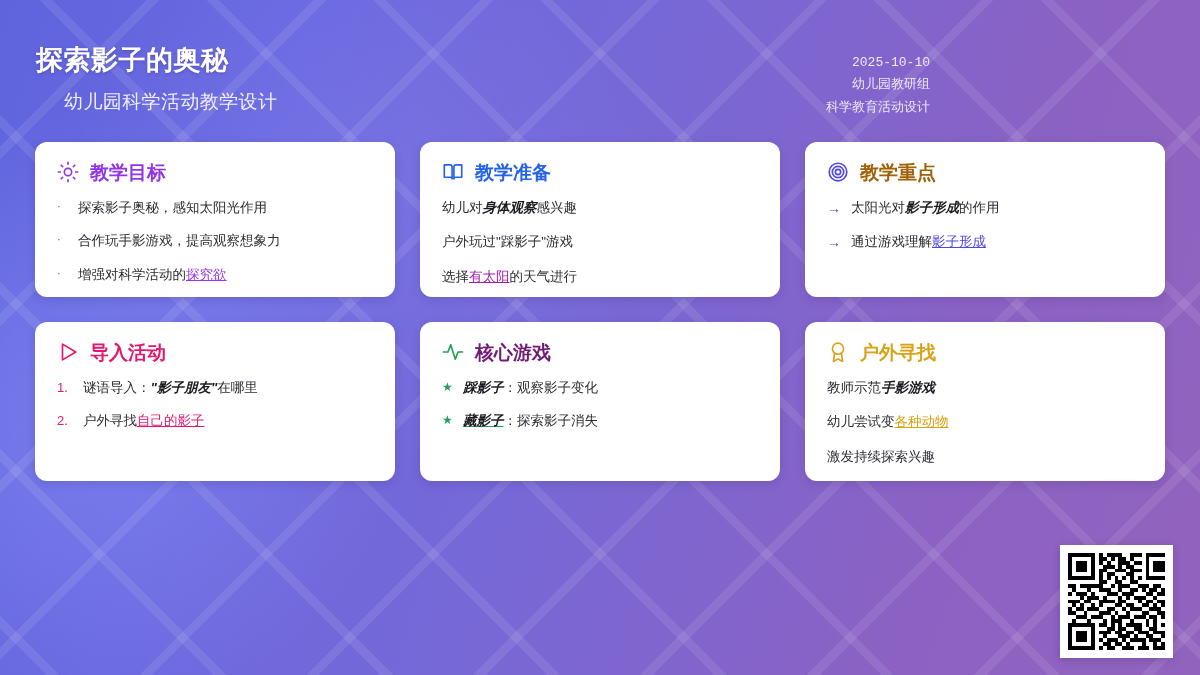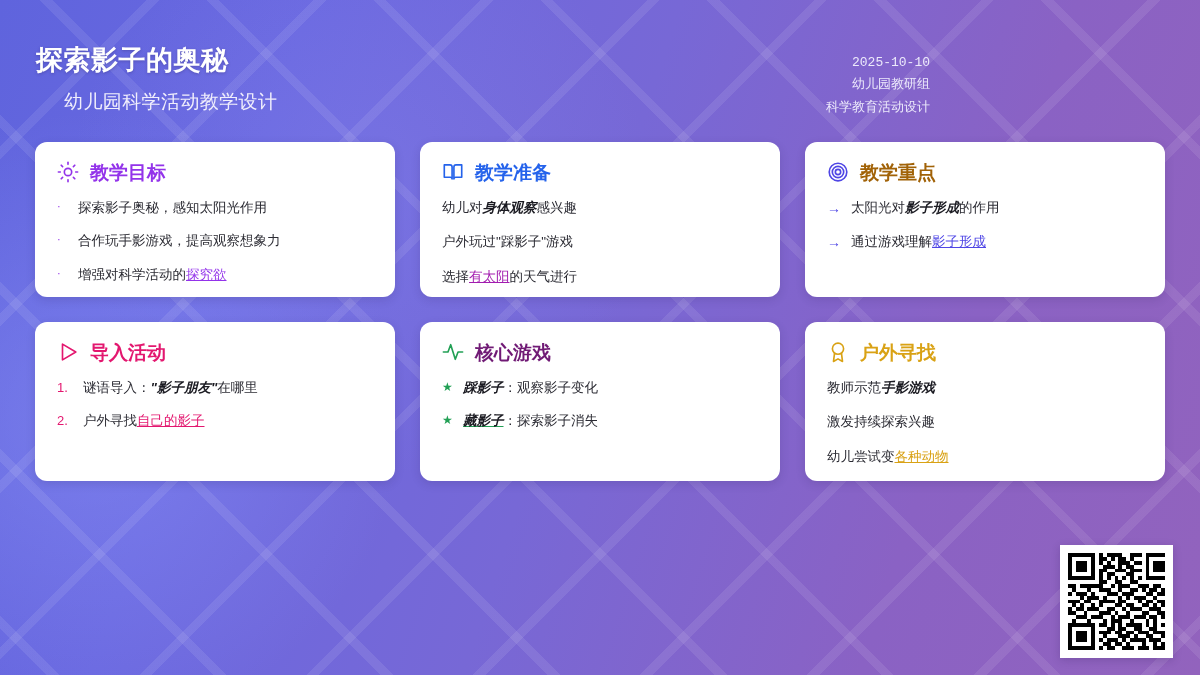--- a/index.html
+++ b/index.html
@@ -245,24 +245,24 @@
                 <polyline points="8.2,13.6 7.1,22.3 12,19.5 16.9,22.3 15.8,13.6"></polyline>
               </svg>
             </span>
             <div class="card-title" style="color: rgb(217, 162, 21);">户外寻找</div>
           </div>
           <ul class="items plain">
             <li class="item">
               <span class="itxt">教师示范<b>手影游戏</b></span>
             </li>
             <li class="item">
+              <span class="itxt">幼儿尝试变<a style="color:#d9a215">各种动物</a></span>
+            </li>
+            <li class="item">
               <span class="itxt">激发持续探索兴趣</span>
-            </li>
-            <li class="item">
-              <span class="itxt">幼儿尝试变<a style="color:#d9a215">各种动物</a></span>
             </li>
           </ul>
         </div>
       </div>
 
     <div class="qr-wrap">
       <svg id="qr-svg" viewBox="0 0 25 25" shape-rendering="crispEdges">
           <rect width="25" height="25" fill="#ffffff"></rect>
           <rect x="0" y="0" width="1" height="1" fill="#000000"></rect>
           <rect x="1" y="0" width="1" height="1" fill="#000000"></rect>

